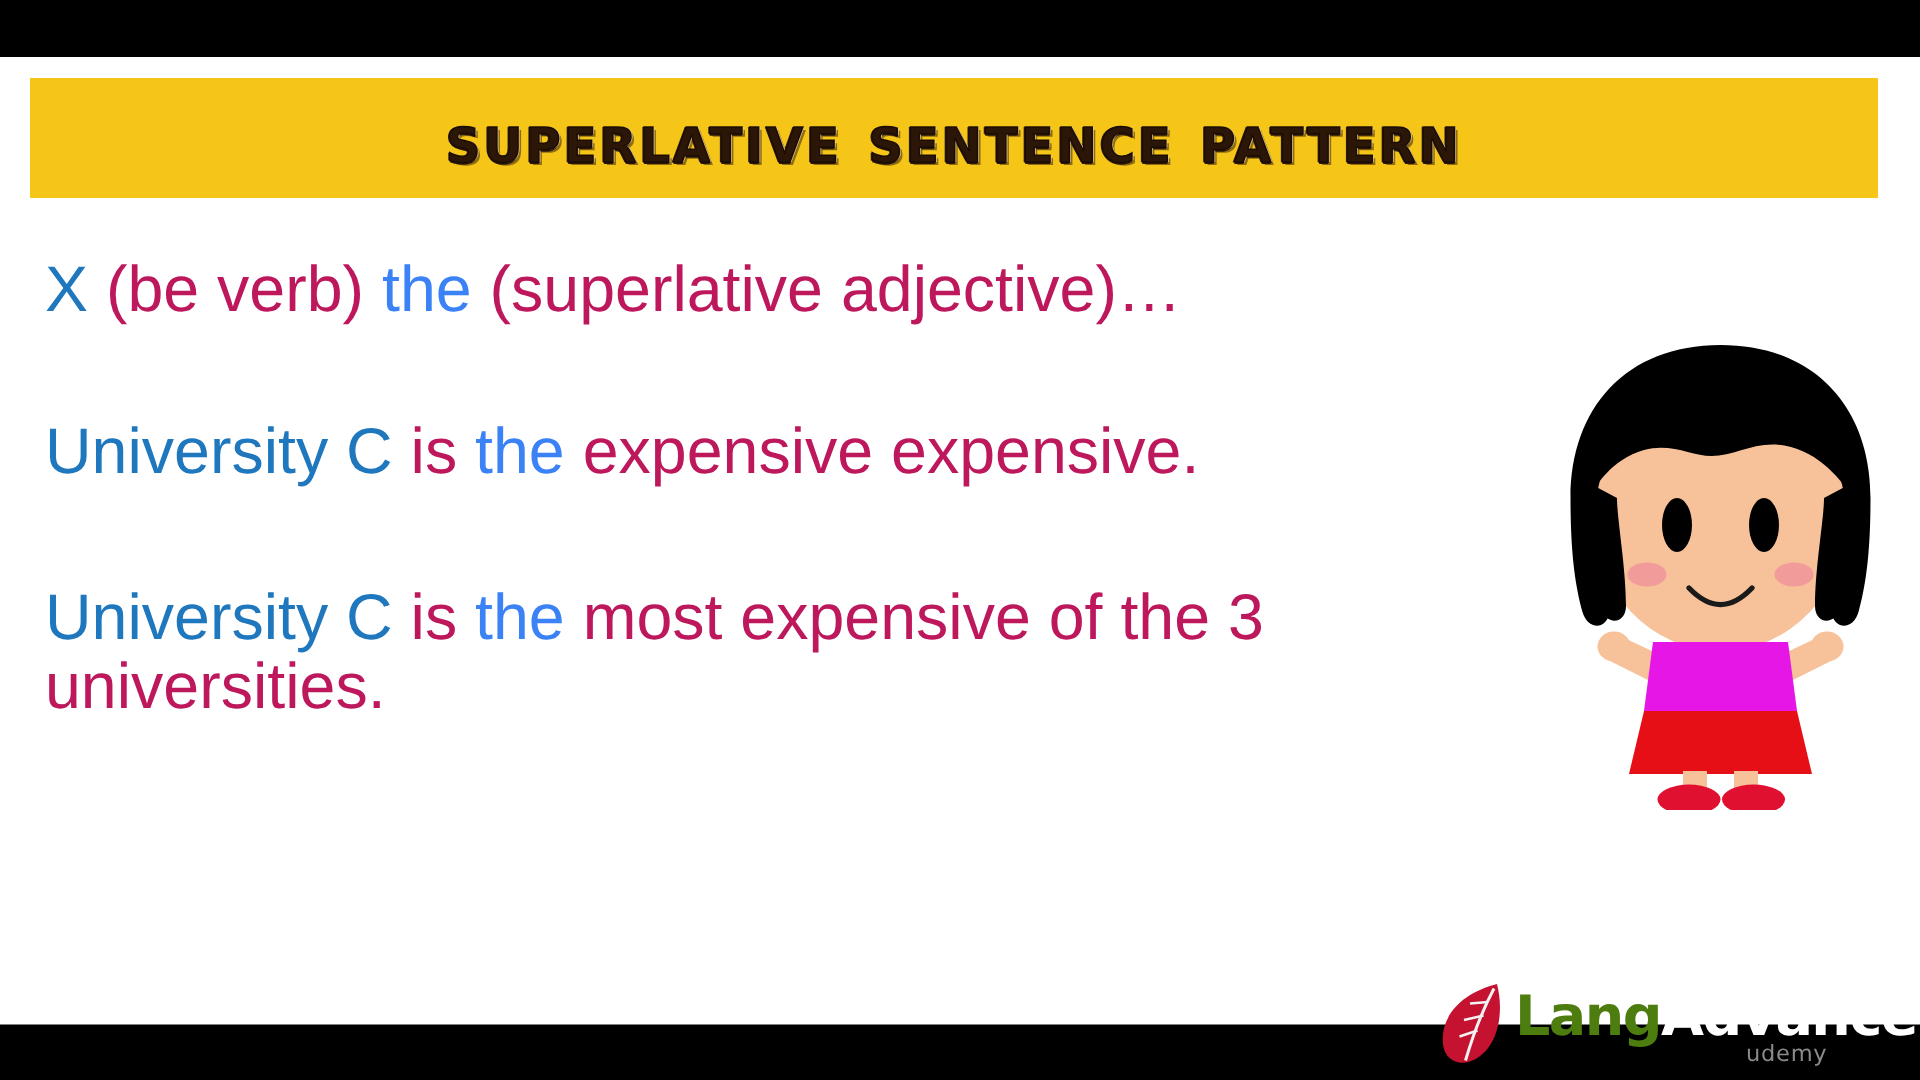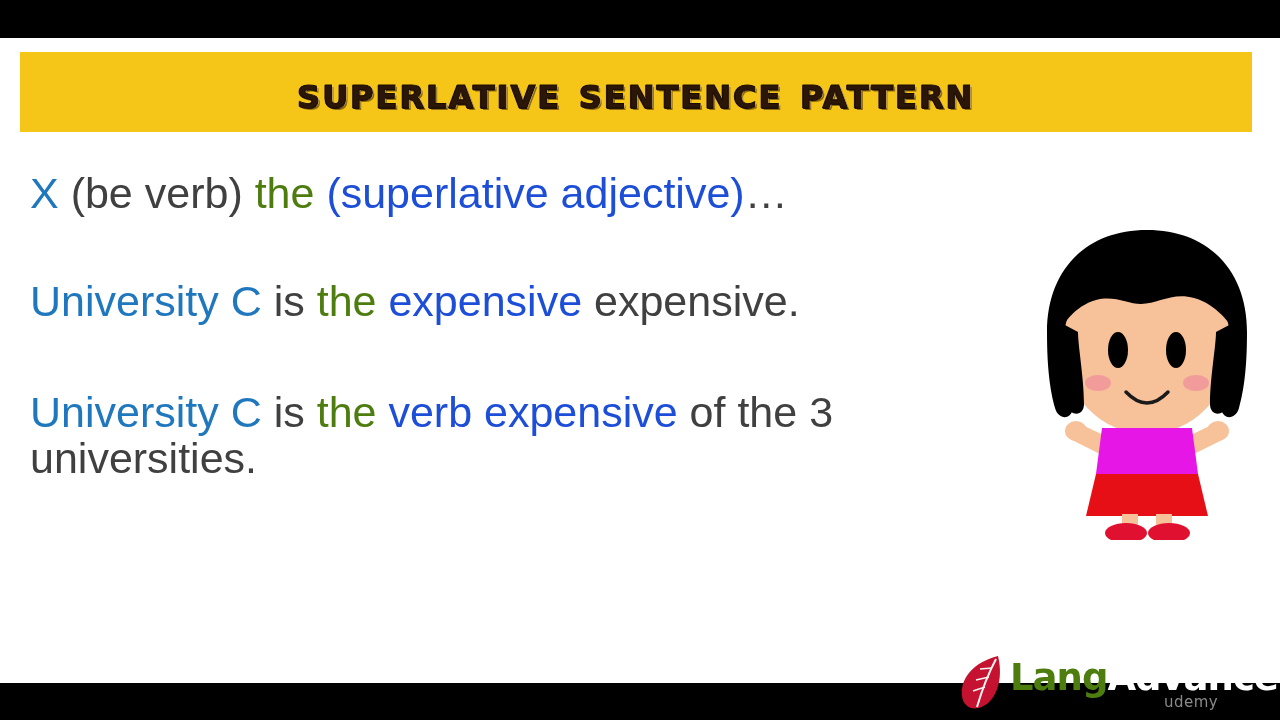--- a/index.html
+++ b/index.html
@@ -66,23 +66,23 @@
   }
   .line {
     white-space: normal;
     margin-bottom: 60px;
   }
   .line:last-child { margin-bottom: 0; }
   #line-1 { margin-bottom: 62px; }
   #line-2 { margin-bottom: 64px; }
 
   .c-blue    { color: #1f77bd; }
-  .c-black   { color: #404040; }
-  .c-red     { color: #4d7c0f; }
-  .c-magenta { color: #1d4ed8; }
+  .c-black   { color: #be185d; }
+  .c-red     { color: #3b82f6; }
+  .c-magenta { color: #be185d; }
 
   
   #girl {
     position: absolute;
     left: 1022px;
     top: 228px;
     width: 250px;
     height: 312px;
   }
 
@@ -132,21 +132,21 @@
 
     <div class="line" id="line-1">
       <span class="c-blue">X</span><span class="c-black"> (be verb) </span><span class="c-red">the</span><span class="c-magenta"> (superlative adjective)</span><span class="c-black">…</span>
     </div>
 
     <div class="line" id="line-2">
       <span class="c-blue">University C</span><span class="c-black"> is </span><span class="c-red">the</span><span class="c-magenta"> expensive</span><span class="c-black"> expensive.</span>
     </div>
 
     <div class="line" id="line-3">
-      <span class="c-blue">University C</span><span class="c-black"> is </span><span class="c-red">the</span><span class="c-magenta"> verb expensive</span><span class="c-black"> of the 3 universities.</span>
+      <span class="c-blue">University C</span><span class="c-black"> is </span><span class="c-red">the</span><span class="c-magenta"> most expensive</span><span class="c-black"> of the 3 universities.</span>
     </div>
 
   </div>
 
   <div id="girl">
     <svg viewBox="0 0 250 312" width="250" height="312">
 
       <path d="M125 2 C62 2 25 44 25 104 C25 140 28 162 33 180 C36 191 48 193 51 181 C56 160 57 130 57 112 L193 112 C193 130 194 160 199 181 C202 193 214 191 217 180 C222 162 225 140 225 104 C225 44 188 2 125 2 Z" fill="#000000"></path>
 
       <ellipse cx="125" cy="118" rx="84" ry="88" fill="#f7c19a"></ellipse>

